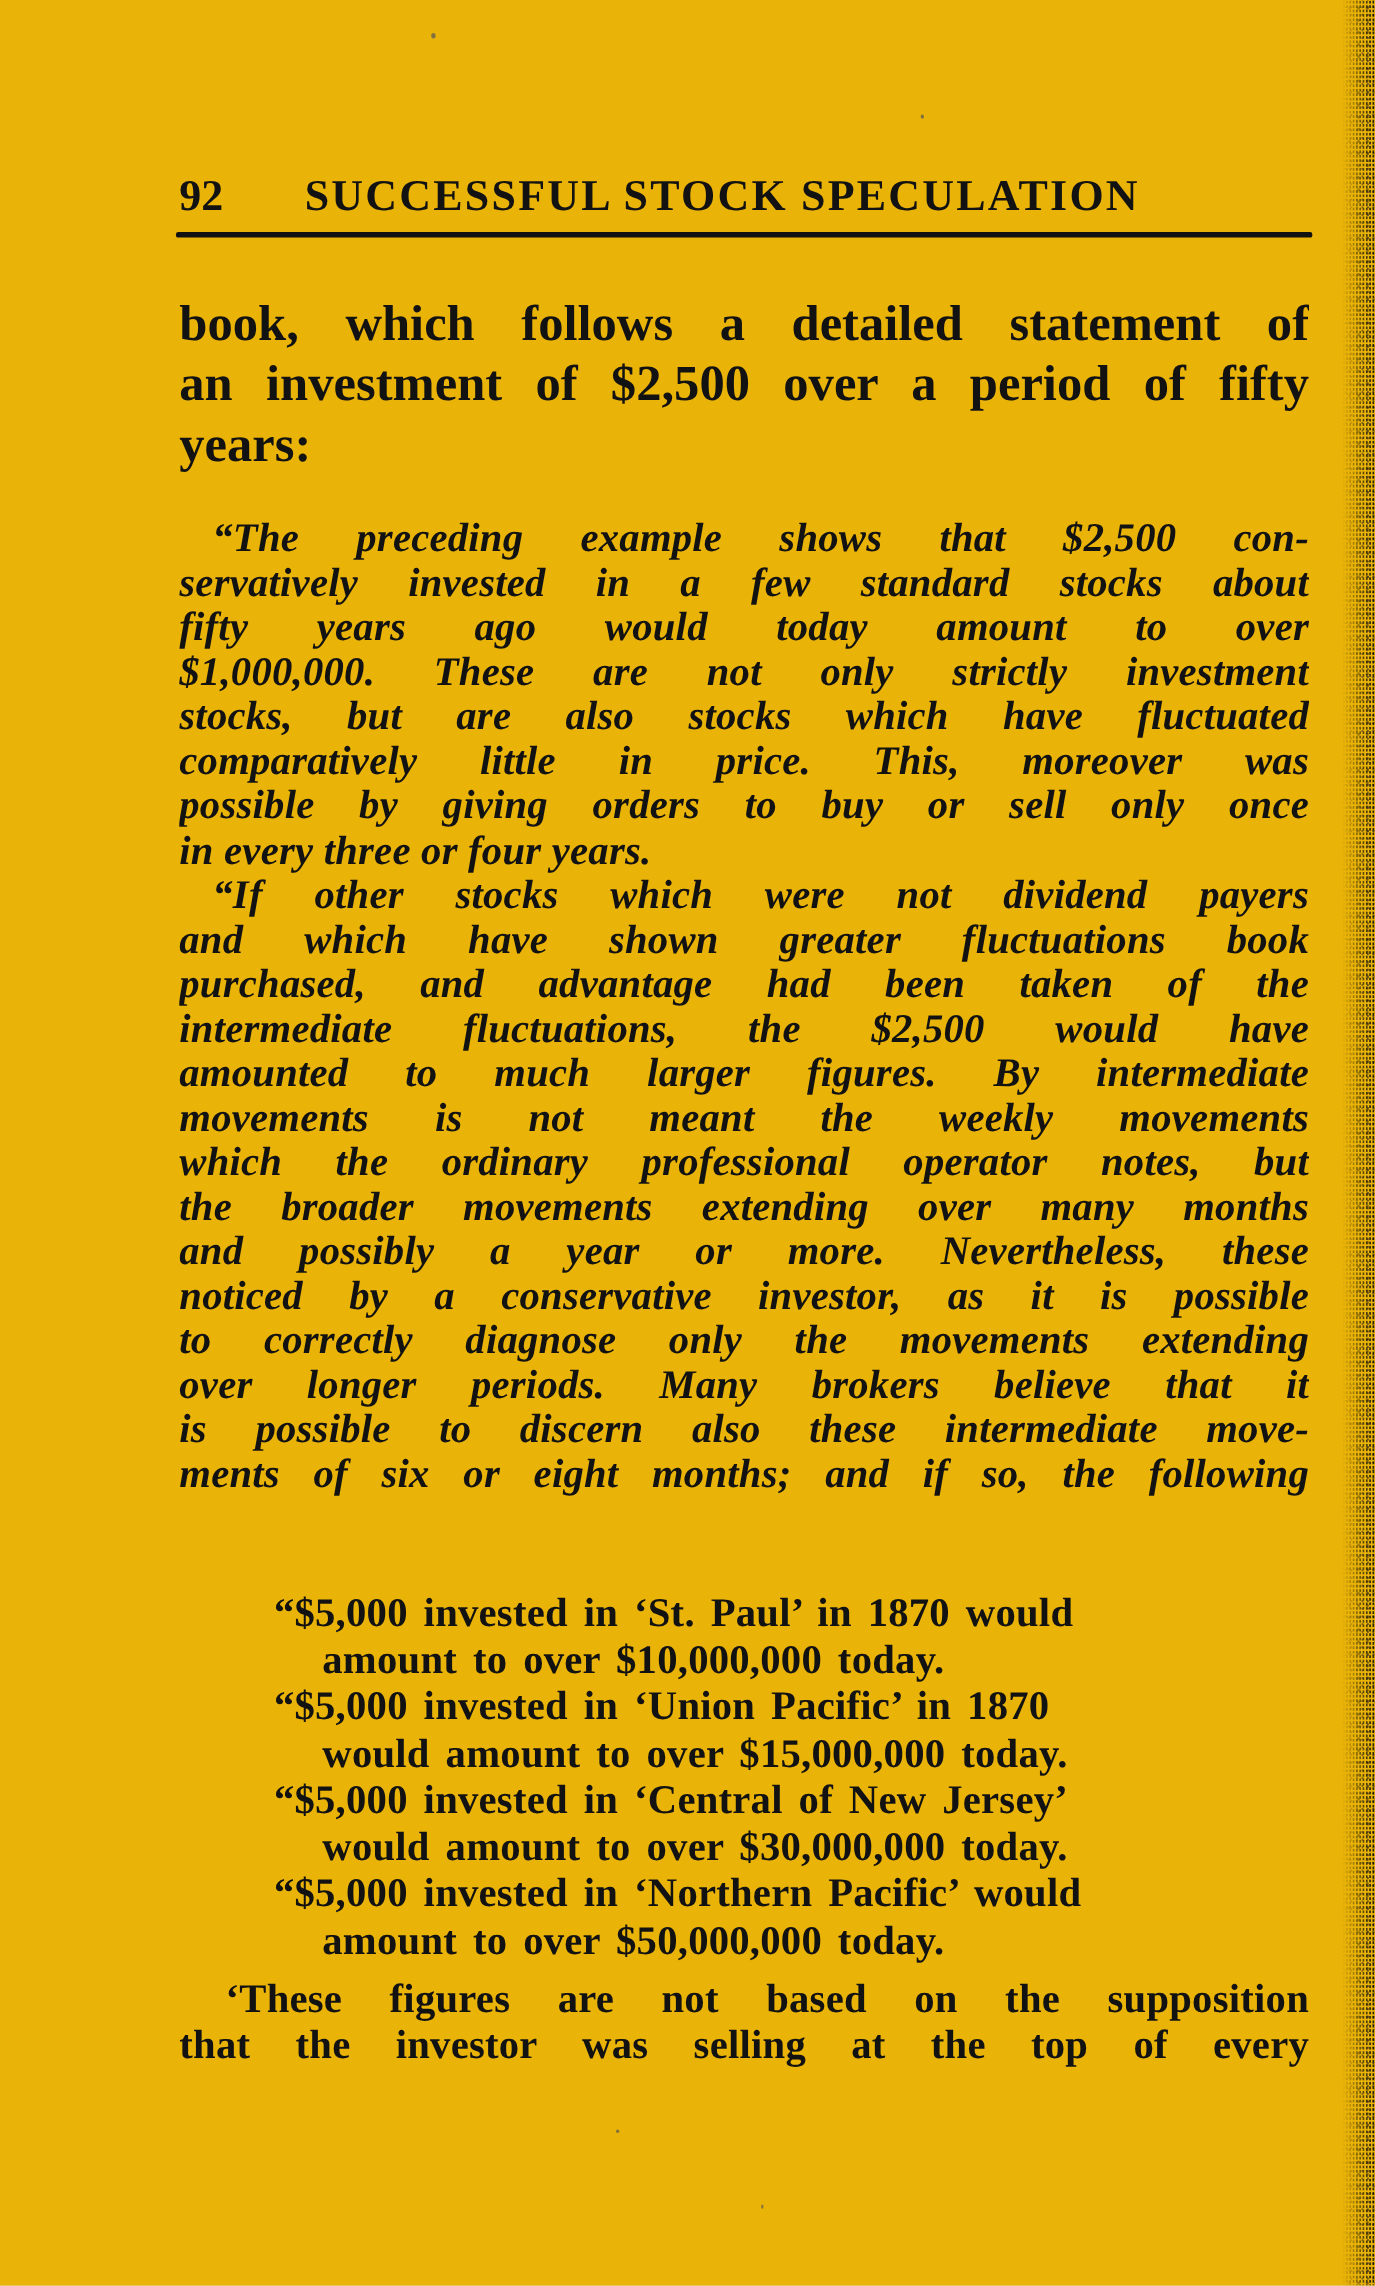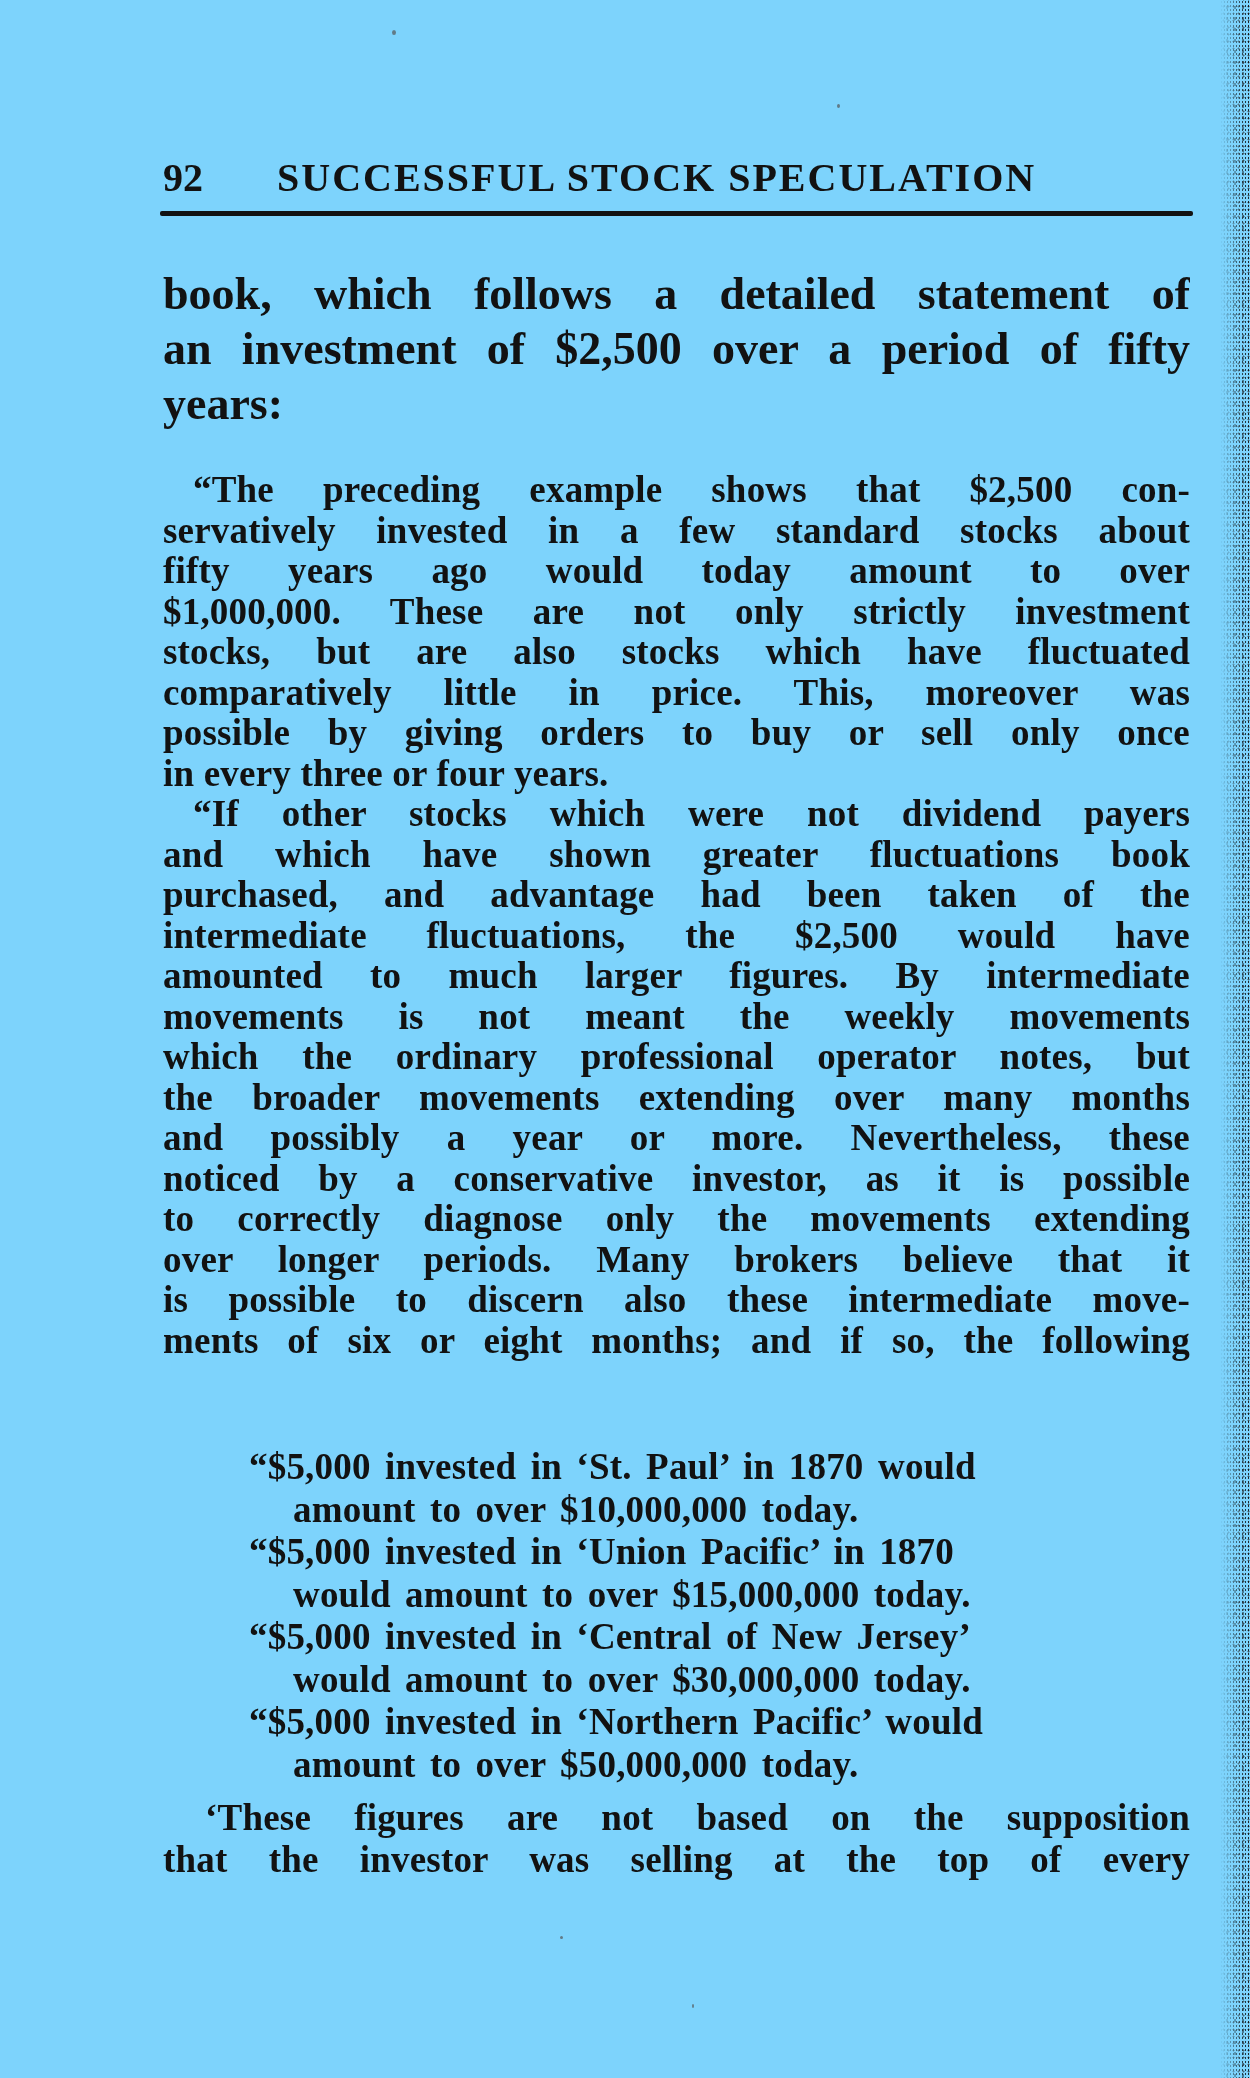--- a/index.html
+++ b/index.html
@@ -1,20 +1,20 @@
 <!DOCTYPE html>
 <html><head>
 <meta charset="utf-8">
 <style>
   html, body { margin:0; padding:0; background:#e8e8e8; }
   .page {
     position:relative;
     width:1250px; height:2078px;
     margin:0 auto;
-    background:#7dd3fc;
+    background:#eab308;
     overflow:hidden;
     font-family:"Liberation Serif","DejaVu Serif",serif;
     font-weight:bold;
     color:#121212;
     -webkit-font-smoothing:antialiased;
   }
 
   
   .ln { overflow:hidden; }
   .j  { text-align:justify; text-align-last:justify; }
@@ -33,21 +33,21 @@
   }
 
   .block { position:absolute; left:163px; width:1027px; }
 
   .intro { top:266px; font-size:46px; }
   .intro .ln { height:55px; line-height:55px; }
 
   .bodytext { font-size:37px; letter-spacing:0.2px; }
   .p1 { top:470px; }
   .p2 { top:794px; }
-  .p1 .ln, .p2 .ln { height:40.5px; line-height:40.5px; }
+  .p1 .ln, .p2 .ln { height:40.5px; line-height:40.5px;font-style:italic; }
 
   .examples { top:1446px; }
   .examples .ln { height:42.5px; line-height:42.5px; word-spacing:5px; }
   .li1 { padding-left:86px; }
   .li2 { padding-left:130px; }
 
   .closing { top:1797px; }
   .closing .ln { height:42px; line-height:42px; }
 
   .ind30 { text-indent:30px; }

